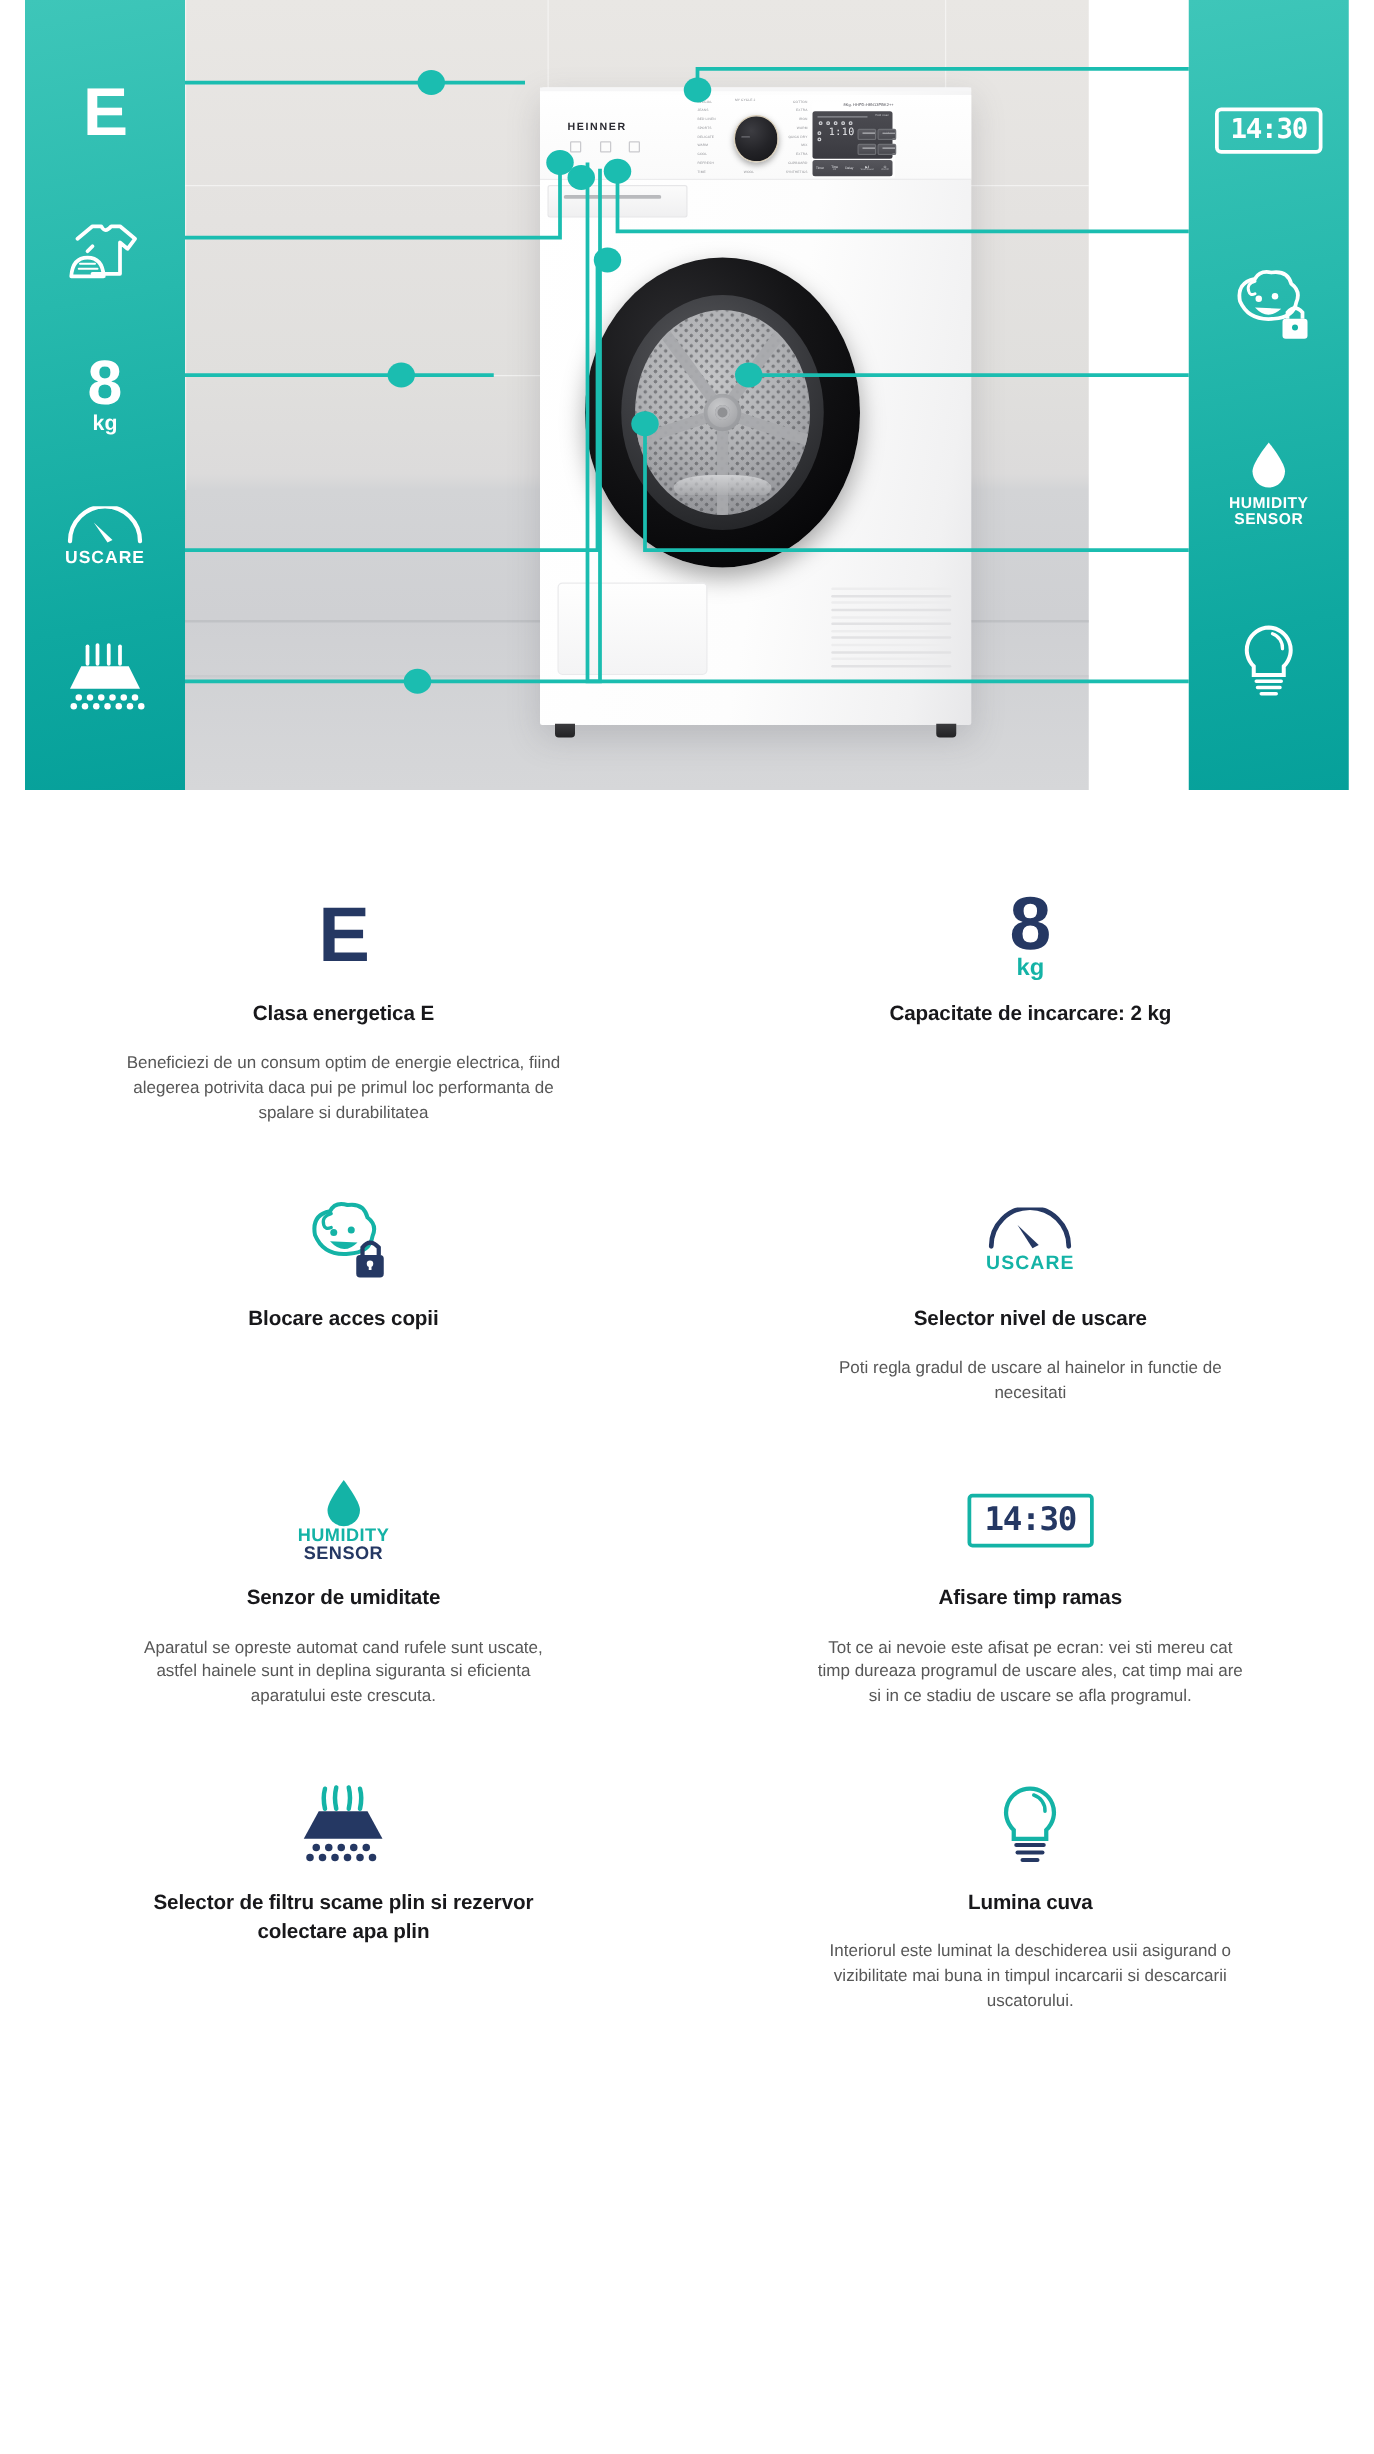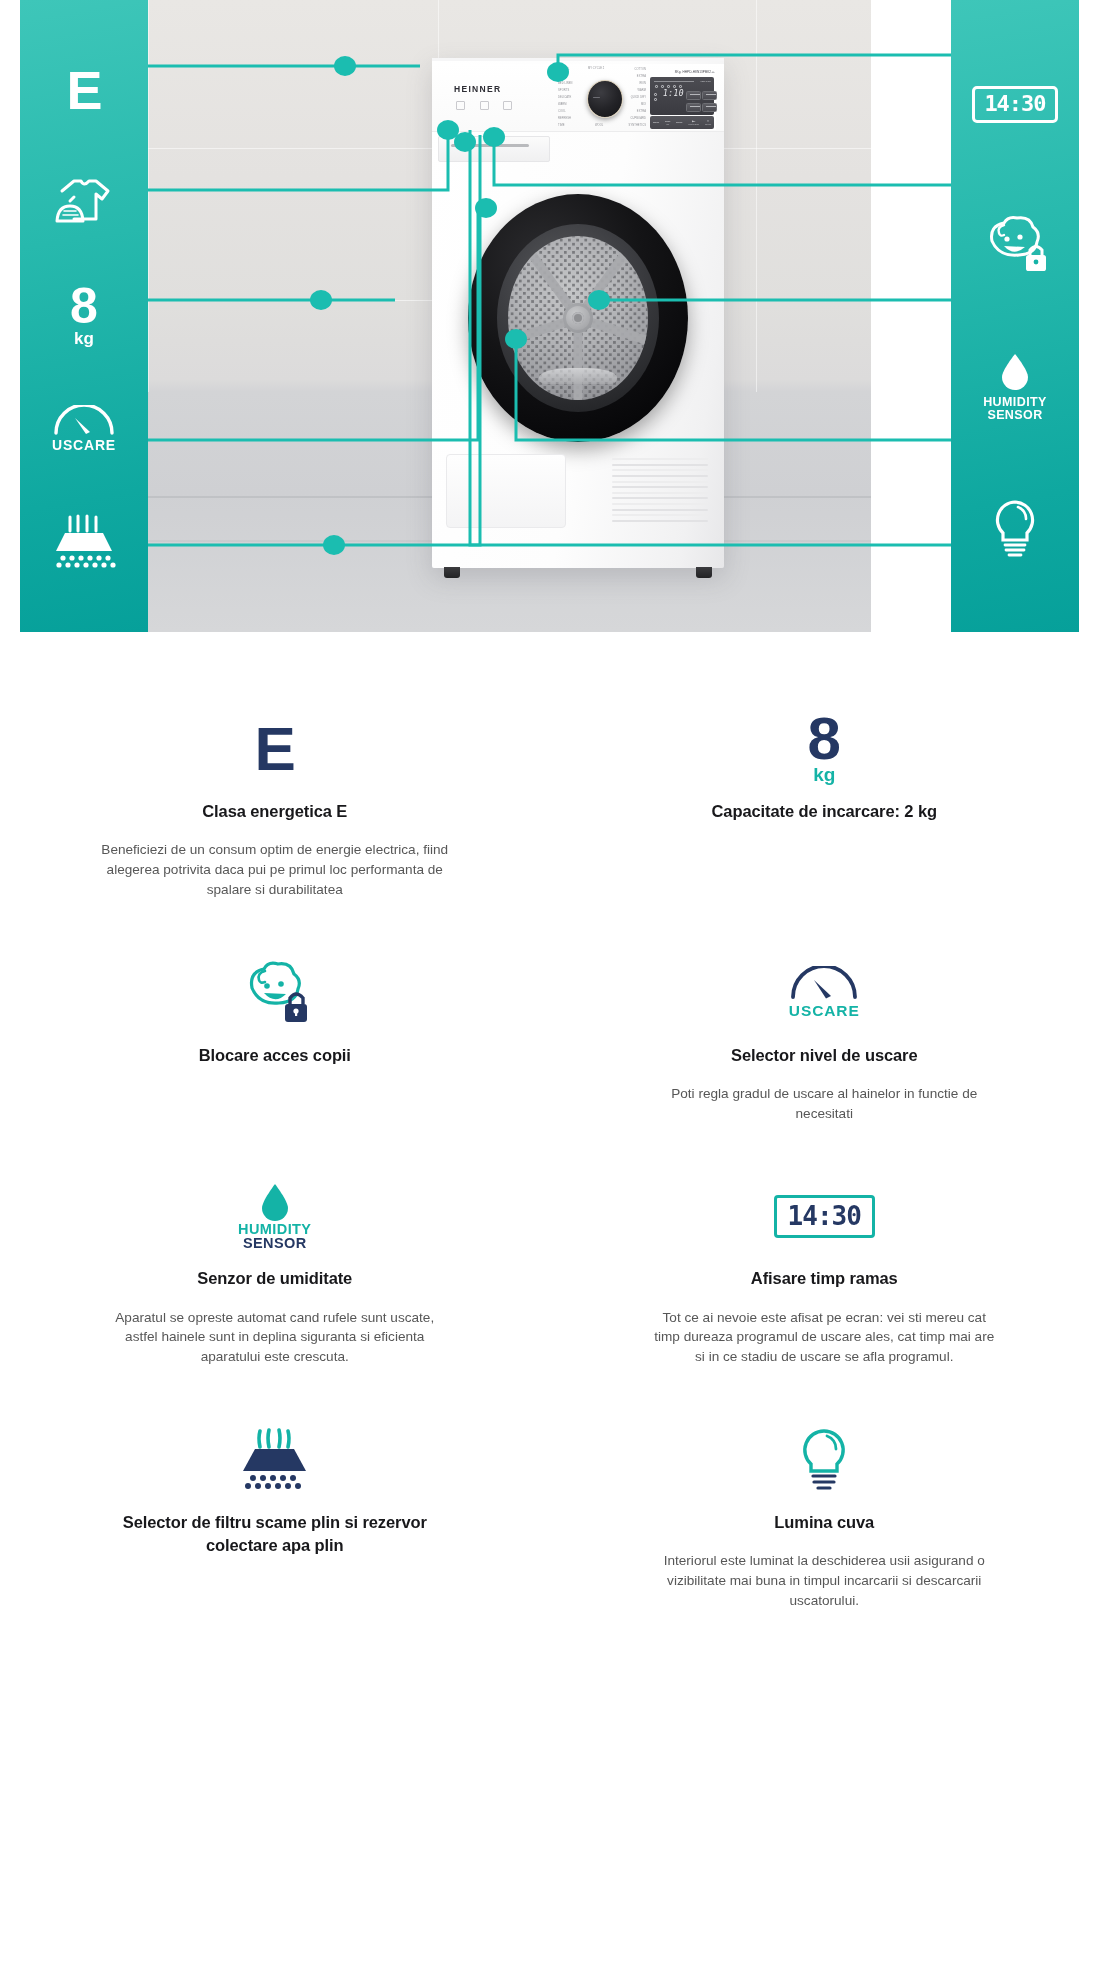--- a/index.html
+++ b/index.html
@@ -23,21 +23,21 @@
     background:
       linear-gradient(to bottom, #e9e7e4 0%, #e4e2e0 28%, #e0dfdd 48%, #dcdbdb 60%, #d3d4d6 62%, #cfd0d3 78%, #d6d7d9 100%);
   }
   
   .wall-seam { position: absolute; left: 0; width: 100%; height: 1px; background: rgba(255,255,255,.55); }
   .wall-vseam { position: absolute; top: 0; height: 62%; width: 1px; background: rgba(255,255,255,.5); }
   .floor-line { position: absolute; left: 0; width: 100%; height: 2px; background: rgba(180,182,186,.55); }
 
   
   .dryer {
-    position: absolute; left: 284px; top: 58px; width: 292px; height: 510px;
+    position: absolute; left: 284px; top: 70px; width: 345px; height: 510px;
     background: linear-gradient(100deg, #ffffff 0%, #fdfdfd 55%, #f1f1f2 88%, #e7e7e9 100%);
     border-radius: 3px 3px 2px 2px;
     box-shadow: 0 10px 26px rgba(90,92,98,.22);
   }
   .dryer-top {
     position: absolute; left: 0; top: 0; width: 100%; height: 3px;
     background: #f6f6f7;
   }
   .panel-strip {
     position: absolute; left: 0; top: 6px; width: 100%; height: 68px;
@@ -91,21 +91,20 @@
     background: #ffffff;
   }
   .model-code {
     position: absolute; right: 1px; top: 0px;
     font-size: 3.1px; color: #4a4a52; letter-spacing: .1px; white-space: nowrap;
   }
   .led-screen {
     position: absolute; left: 0px; top: 7px; width: 64px; height: 38px;
     background: linear-gradient(180deg,#4c4c52,#3a3a40);
     border-radius: 2px;
-    font-style: italic;
   }
   .led-screen .hairline {
     position: absolute; left: 4px; top: 4px; width: 40px; height: .8px; background: #8f9095;
   }
   .led-screen .holdlabel {
     position: absolute; right: 3px; top: 3px; font-size: 2.3px; color: #c6c7cb; white-space: nowrap;
   }
   .led-digits {
     position: absolute; left: 13px; top: 13px;
     font-family: "DejaVu Sans Mono", monospace;

